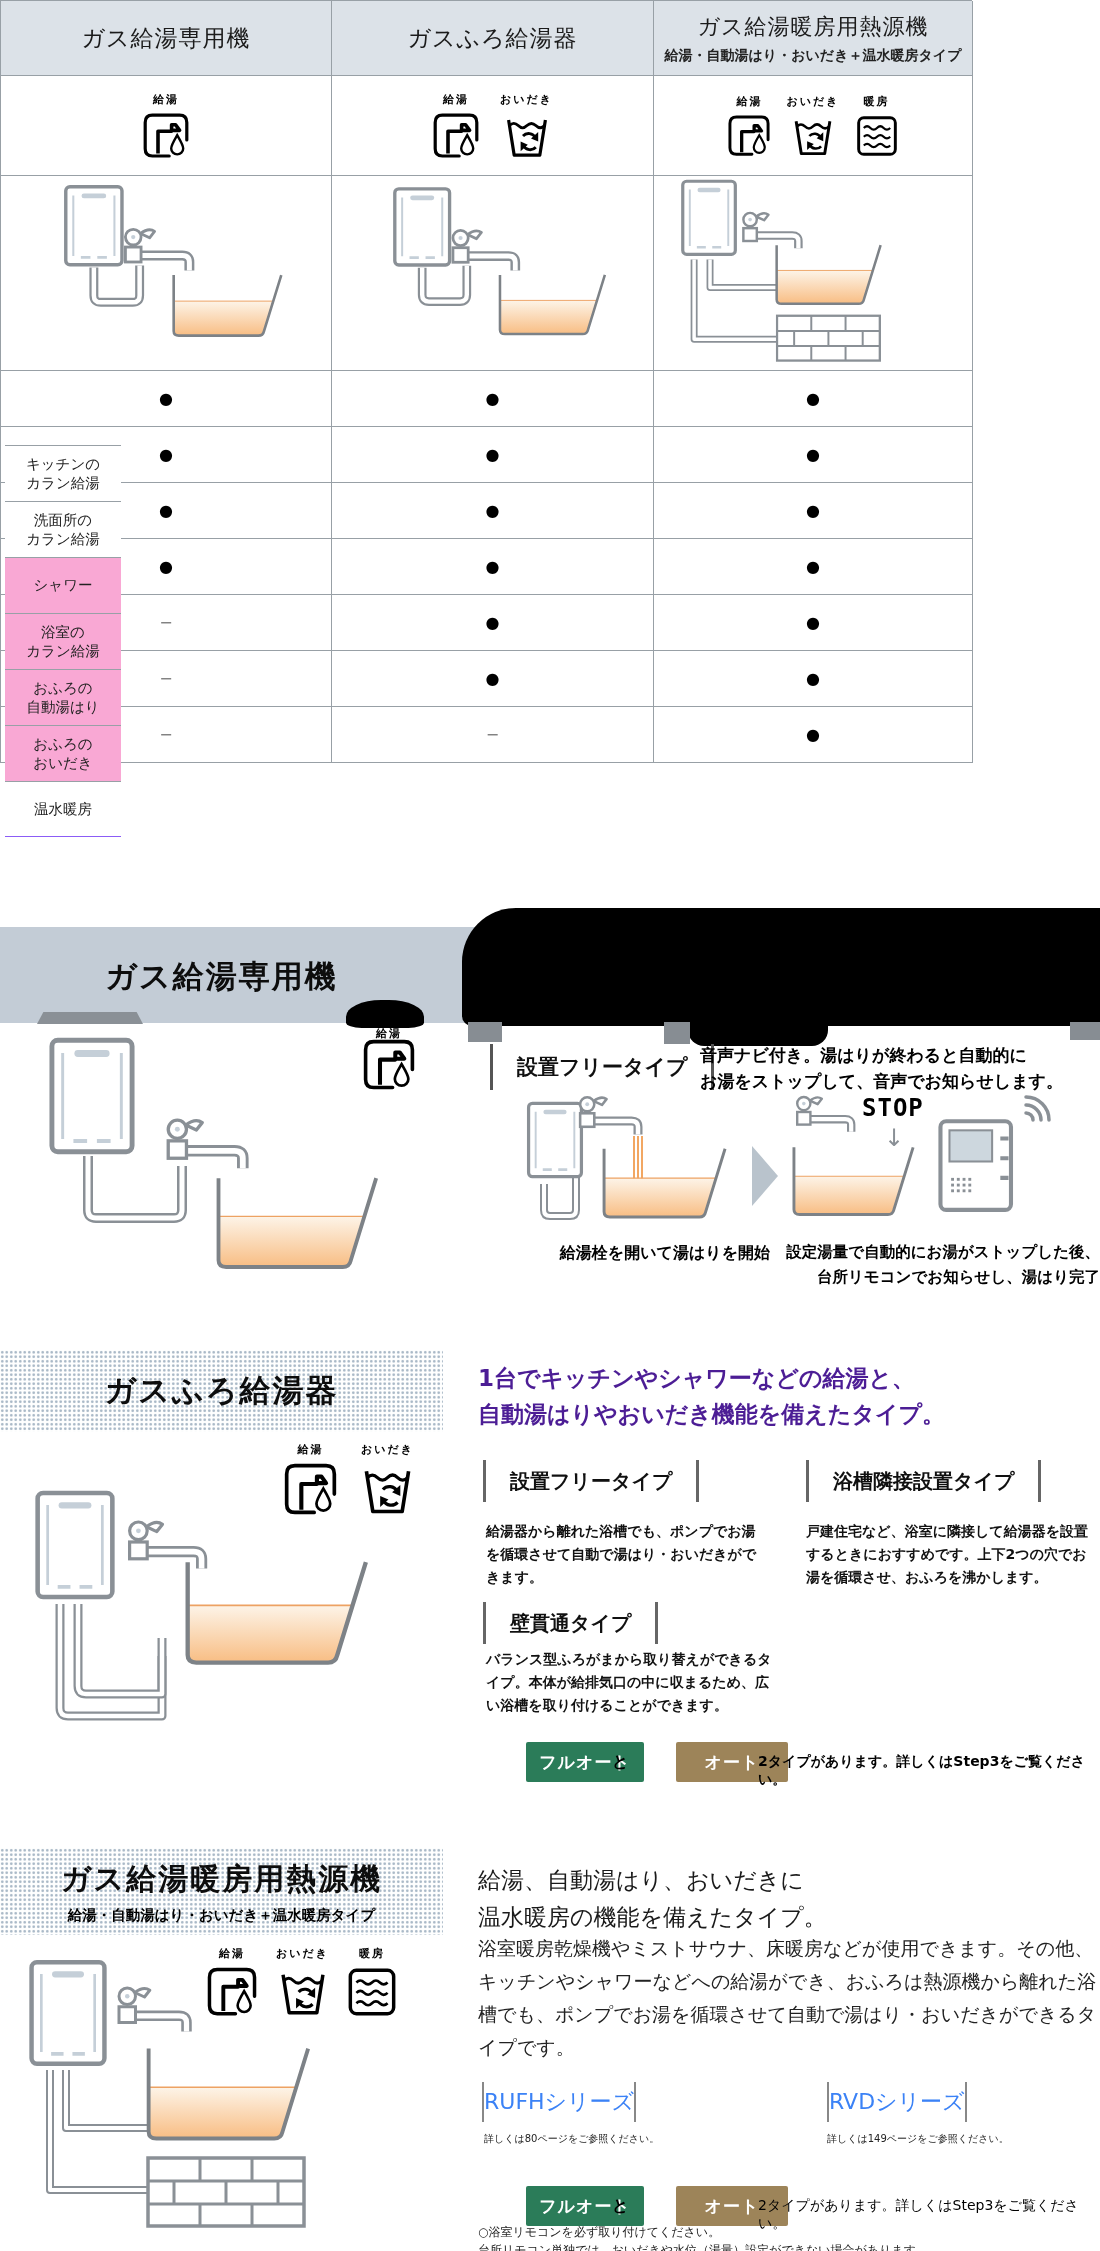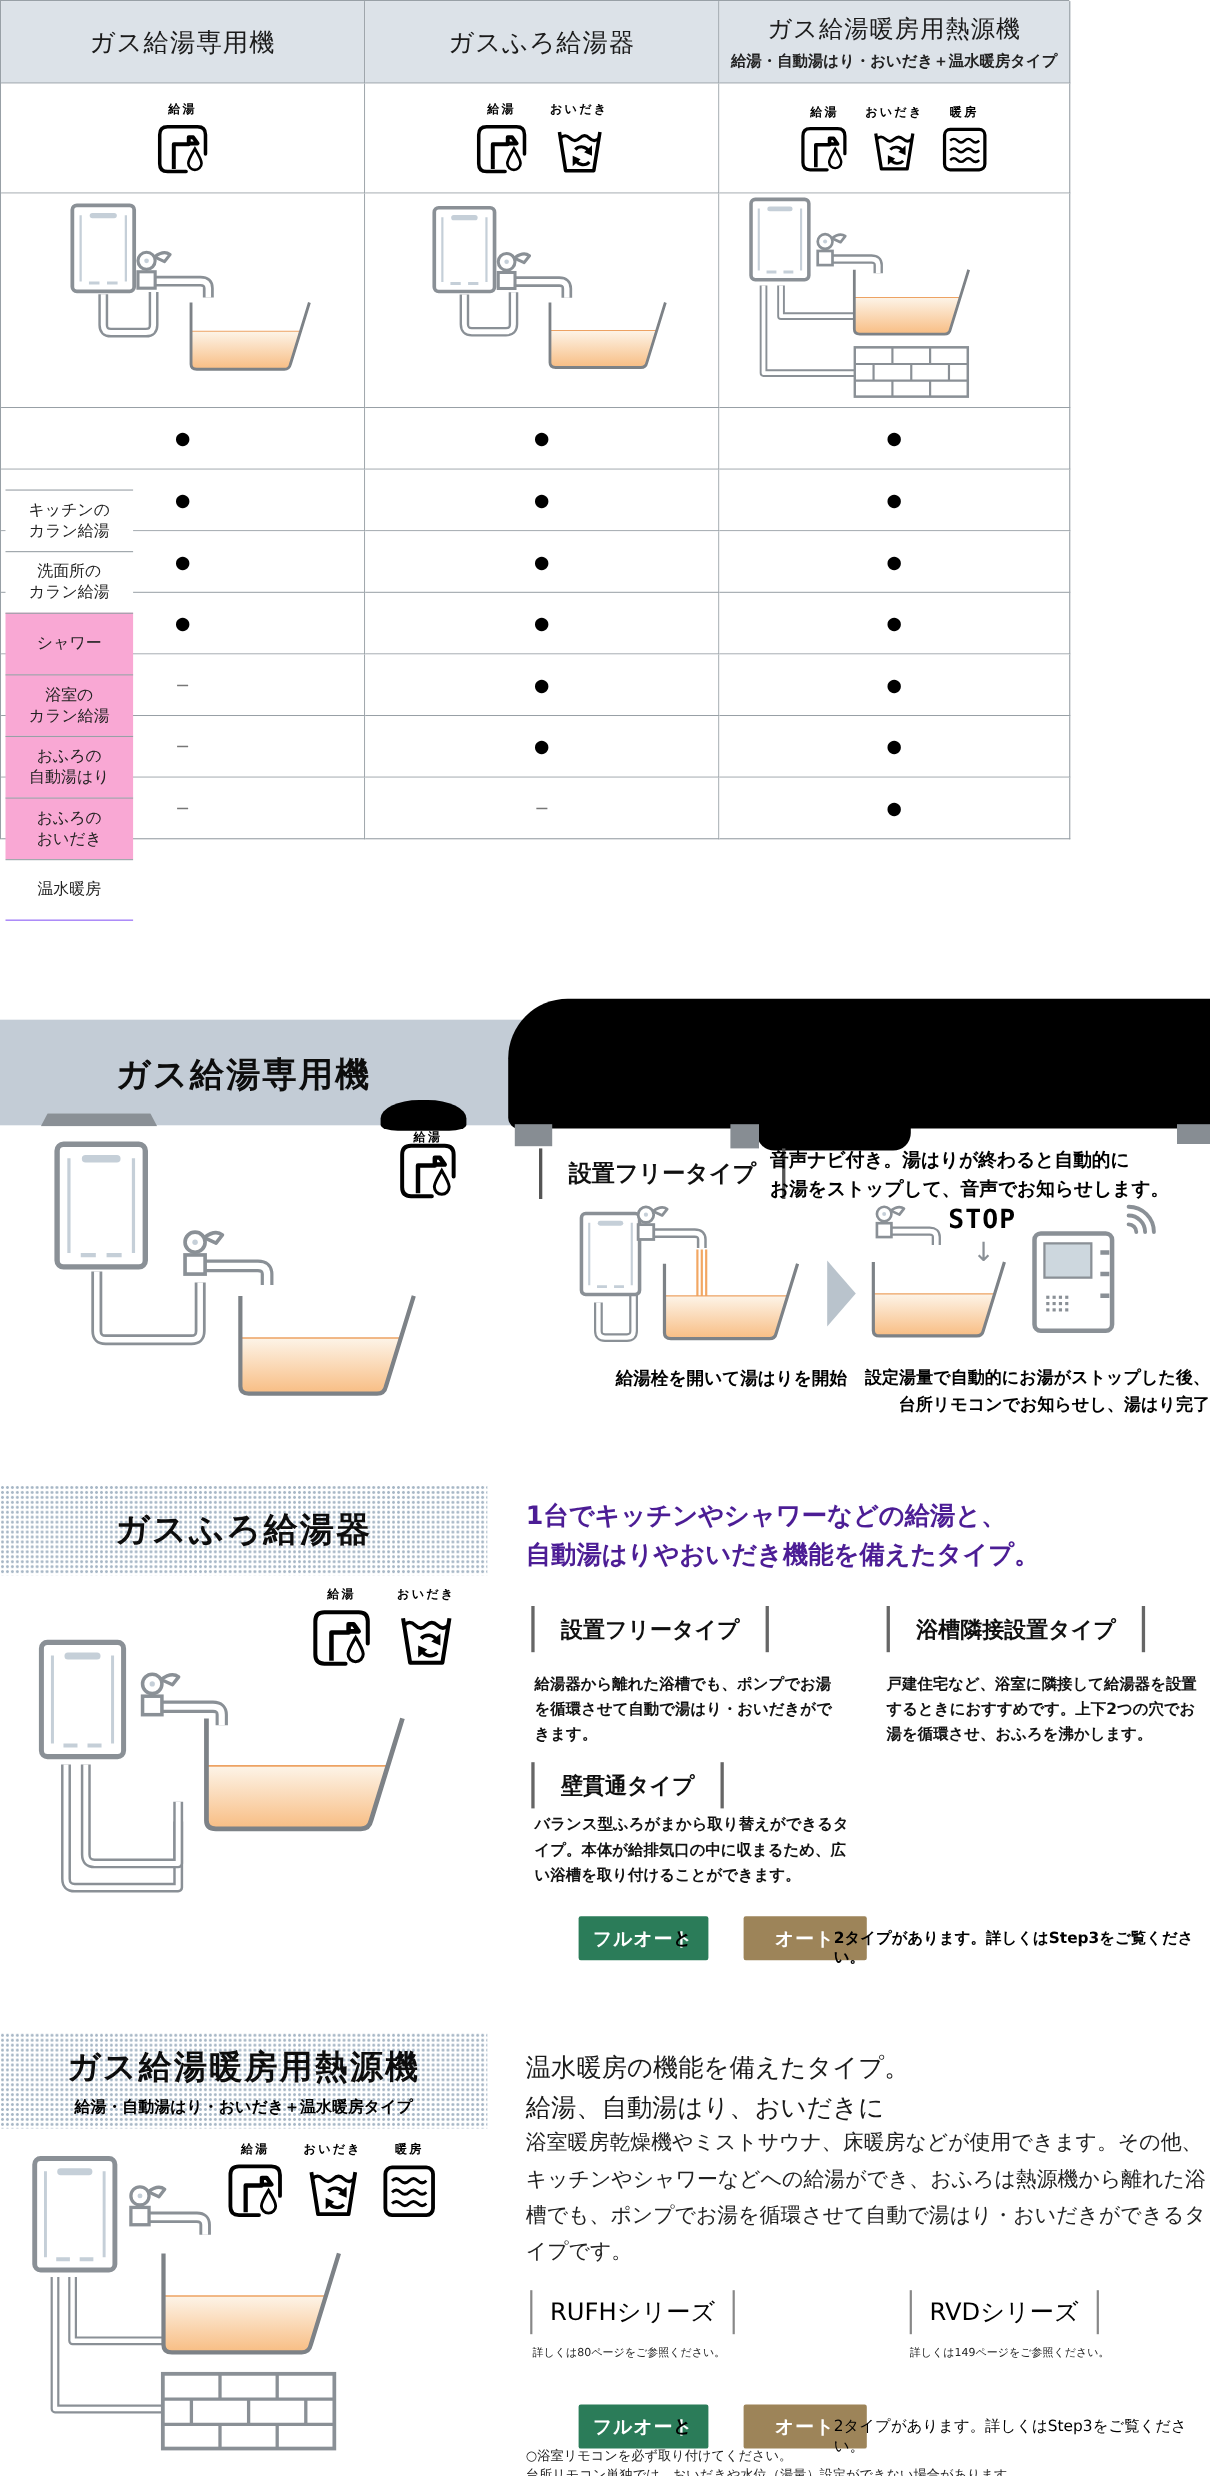--- a/index.html
+++ b/index.html
@@ -53,21 +53,21 @@
   .sec1-icolab { left:352px; top:1026px; width:74px; text-align:center;
                  font-size:11px; font-weight:bold; letter-spacing:2px; z-index:5; }
 
   
   .typeh { display:inline-flex; align-items:center; height:42px;
            border-left:3px solid #666; border-right:3px solid #666;
            padding:0 24px; font-weight:bold; font-size:20px; color:#101010; white-space:nowrap; }
   .typeh.big { height:46px; font-size:21px; border-color:#555; }
   .seriesh { display:inline-flex; align-items:center; height:40px;
              border-left:2px solid #888; border-right:2px solid #888;
-             padding:0 16px; font-size:22px; color:#000000; white-space:nowrap; }
+             padding:0 0; font-size:22px; color:#3b82f6; white-space:nowrap; }
 
   .sec1-desc { left:700px; top:1042px; width:400px; font-size:17px; font-weight:bold; line-height:26px; }
   .cap { font-weight:bold; font-size:16px; text-align:right; line-height:25px; }
   .stop { left:862px; top:1094px; font-size:24px; font-weight:bold; font-family:"DejaVu Sans Mono","Liberation Mono",monospace; letter-spacing:1px; }
   .darr { left:884px; top:1124px; font-size:24px; color:#8a9096; }
 
   
   .dotband { left:0; width:443px; background-color:#fff;
              background-image:radial-gradient(circle,#a7b7c6 1.1px,transparent 1.45px);
              background-size:4.5px 4.5px;
@@ -448,22 +448,22 @@
 <div class="abs btn btn-full" style="left: 484px; top: 1742px; background: rgb(43, 124, 89);">フルオート</div>
 <div class="abs andtxt" style="left:612px;top:1752px">と</div>
 <div class="abs btn btn-auto" style="left: 634px; top: 1742px; background: rgb(157, 132, 89);">オート</div>
 <div class="abs autonote bold" style="left:758px;top:1753px">2タイプがあります。詳しくはStep3をご覧ください。</div>
 
 <div class="abs dotband" style="top:1848px;height:87px">
   <div class="dot-title s4">ガス給湯暖房用熱源機</div>
   <div class="dot-sub">給湯・自動湯はり・おいだき＋温水暖房タイプ</div>
 </div>
 <div class="abs s4-heading">
+  <div>給湯、自動湯はり、おいだきに</div>
   <div>温水暖房の機能を備えたタイプ。</div>
-  <div>給湯、自動湯はり、おいだきに</div>
 </div>
 
 <div class="abs icobox" style="left:206px;top:1946px">
   <div class="icolab">給湯</div>
   <svg width="52" height="52">
       <use href="#icon-kyuto"></use>
     </svg>
 </div>
 <div class="abs icobox" style="left:276px;top:1946px">
   <div class="icolab">おいだき</div>

